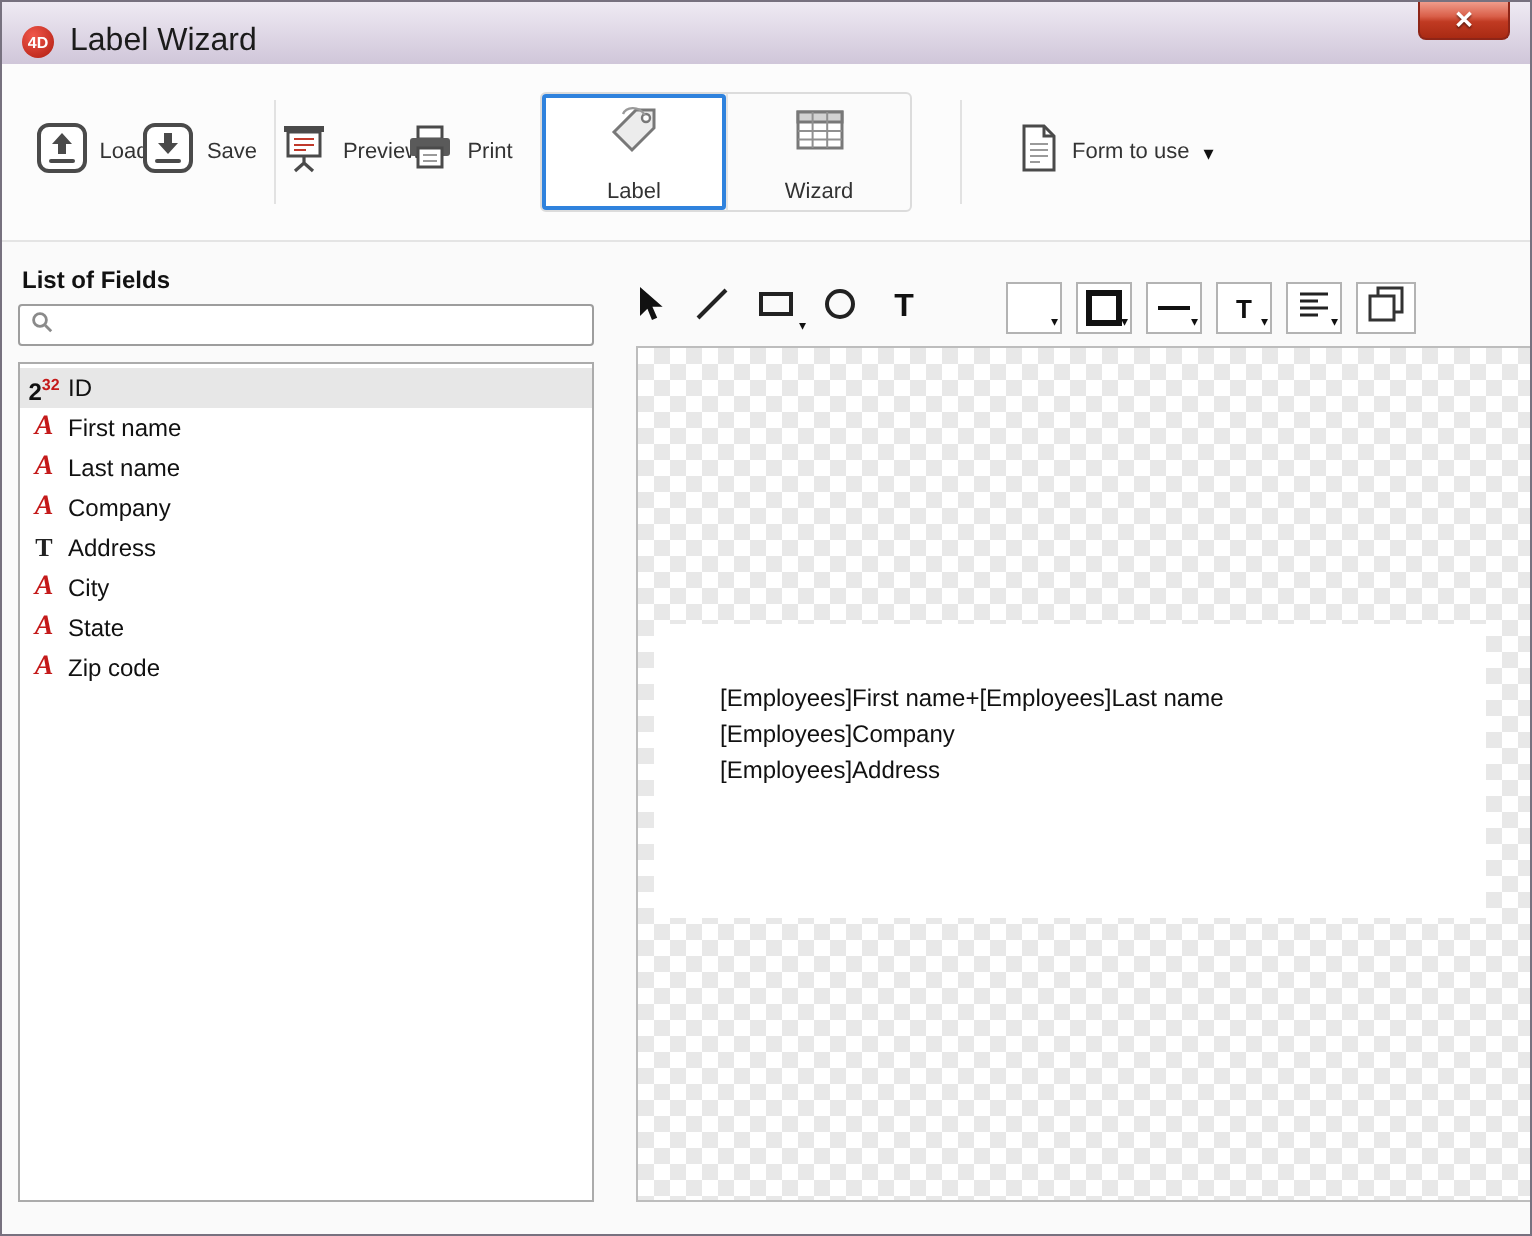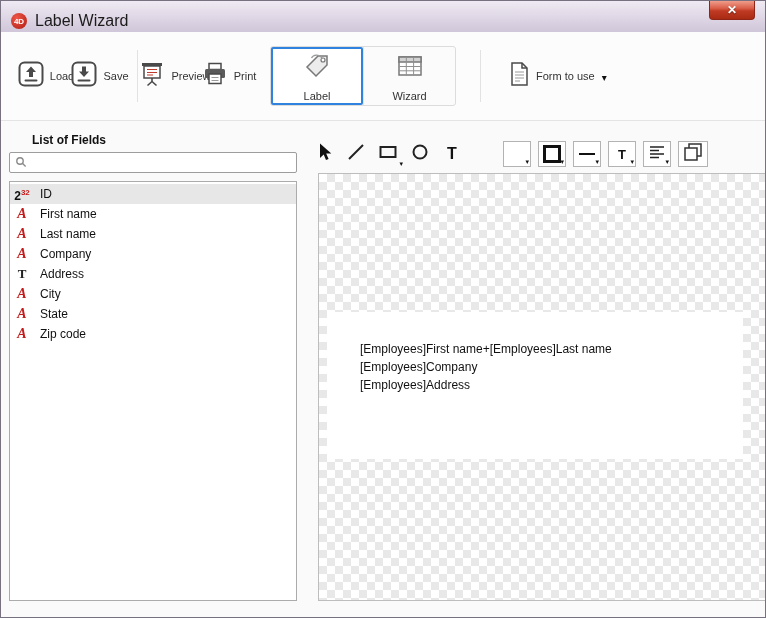--- a/index.html
+++ b/index.html
@@ -59,36 +59,36 @@
   .tab + .tab { border-left: 1px solid #e4e4e4; }
 
   .formtouse {
     display: flex; flex-direction: row; align-items: center; gap: 5px;
     margin-left: 16px; cursor: pointer;
   }
   .ftu-row { display: flex; align-items: center; gap: 7px; }
   .dd-glyph { font-size: 10px; color: #111; line-height: 10px; margin-top: 4px; }
 
   
-  .fields-title { position: absolute; top: 132px; left: 10px; font-size: 12px; font-weight: bold; color: #111; margin-left: 21px; }
+  .fields-title { position: absolute; top: 132px; left: 10px; font-size: 12px; font-weight: bold; color: #111; }
   .search-box {
     position: absolute; top: 151px; left: 8px; width: 288px; height: 21px;
     border: 1px solid #9d9d9d; border-radius: 2px; background: #fff;
     display: flex; align-items: center; padding-left: 5px; gap: 4px;
   }
   .search-box input {
     border: none; outline: none; flex: 1; height: 100%;
     font-size: 12px; font-family: inherit; background: transparent;
   }
   .field-list {
     position: absolute; top: 180px; left: 8px; width: 288px; height: 420px;
     background: #fff; border: 1px solid #ababab; overflow: hidden; padding-top: 2px;
   }
   .frow {
-    display: flex; align-items: center; height: 20px; padding-left: 3px; gap: 9px;
+    display: flex; align-items: center; height: 20px; padding-left: 3px; gap: 3px;
     font-size: 12px; color: #111; cursor: default;
   }
   .frow.selected { background: #e7e7e7; }
   .ficon { width: 18px; text-align: center; flex: none; line-height: 18px; }
   .ficon.alpha { color: #c41a1a; font-family: "Liberation Serif", serif; font-style: italic; font-weight: bold; font-size: 14px; }
   .ficon.textt { color: #222; font-family: "Liberation Serif", serif; font-weight: bold; font-size: 13px; }
   .ficon.num  { font-weight: bold; font-size: 12px; color: #111; }
   .ficon.num sup { color: #c41a1a; font-size: 8px; font-weight: bold; }
 
   

